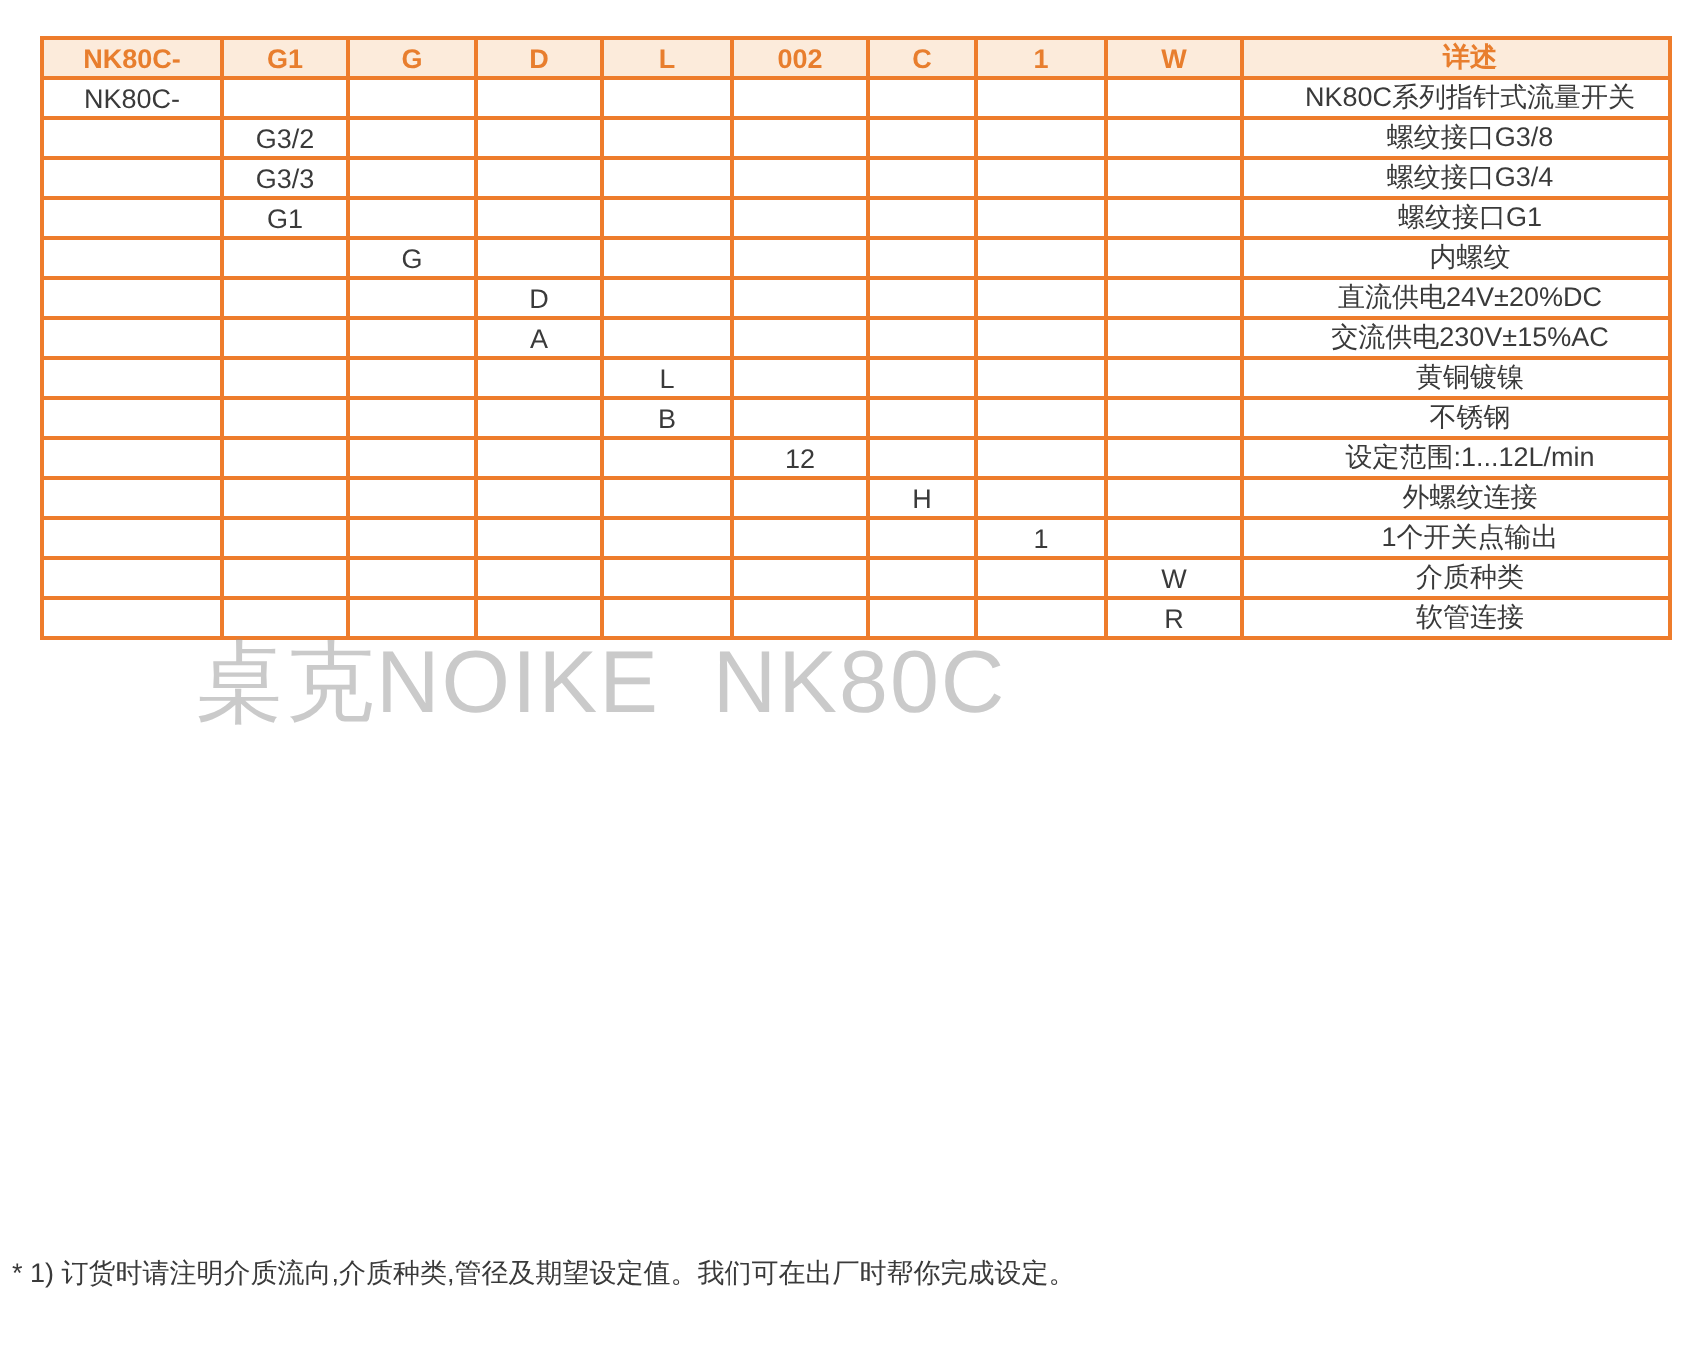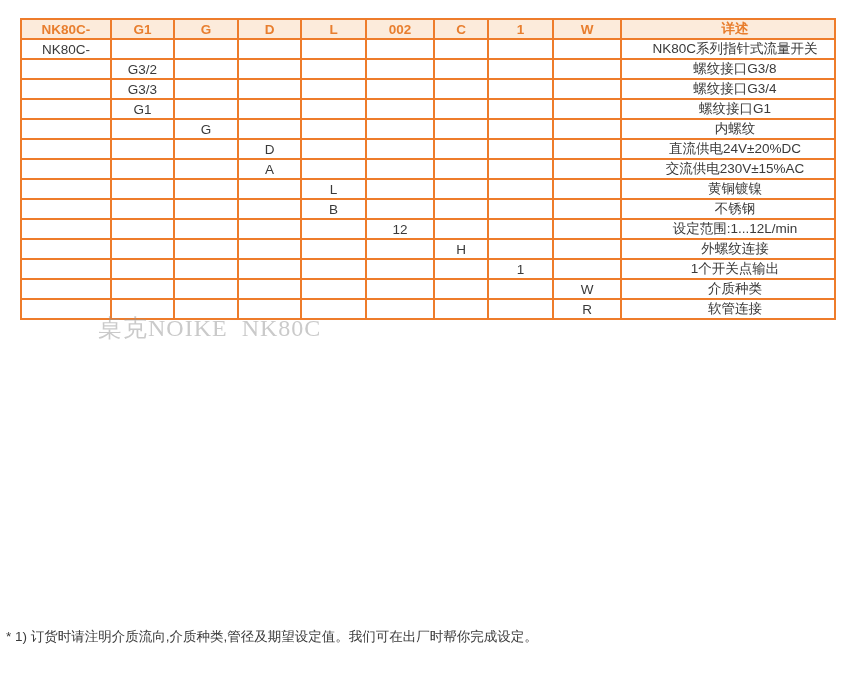--- a/index.html
+++ b/index.html
@@ -43,22 +43,22 @@
   }
   table.order-table th.desc,
   table.order-table td.desc {
     text-align: center;
     padding-left: 14px;
   }
 
   .watermark {
     position: absolute;
     left: 98px; top: 312px;
-    font-family: Liberation Serif, serif;
-    font-size: 24px;
+    font-family: Liberation Sans, sans-serif;
+    font-size: 44px;
     color: rgba(150, 150, 150, 0.50);
     letter-spacing: 1px;
     white-space: pre;
     z-index: 5;
     pointer-events: none;
   }
 
   .notes {
     position: absolute;
     left: 6px; top: 627px;

